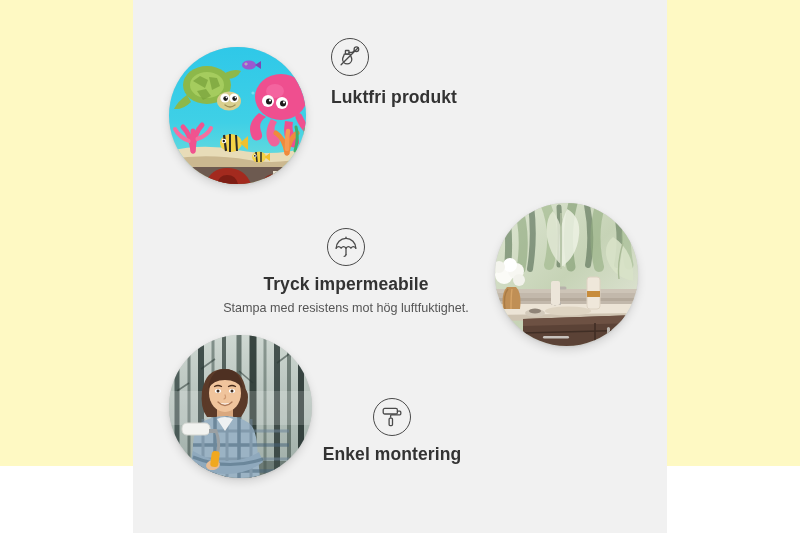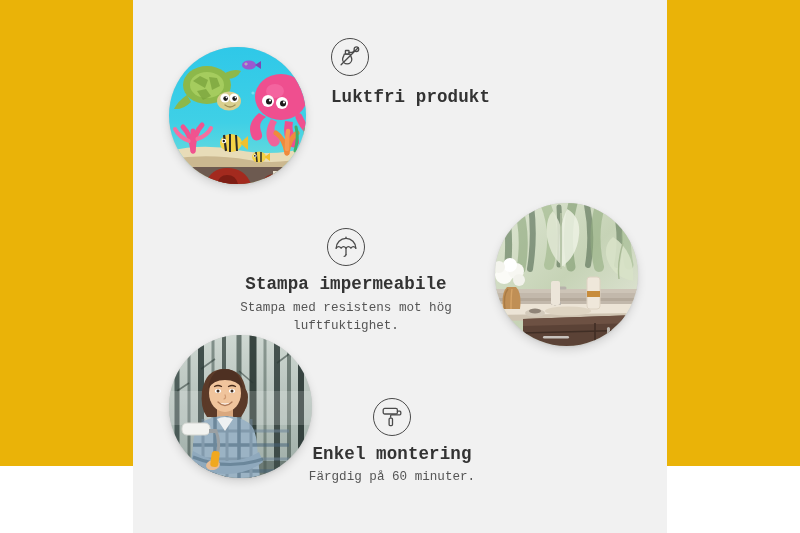--- a/index.html
+++ b/index.html
@@ -13,22 +13,21 @@
 
   body {
     background: #ffffff;
     font-family: "Liberation Sans", "DejaVu Sans", sans-serif;
   }
 
   #stage {
     position: relative;
     width: 800px;
     height: 466px;
-    background: #eab308;
-    font-family: Liberation Mono, monospace;
+    background: #fef9c3;
   }
 
   
   .panel {
     position: absolute;
     left: 133px;
     top: 0;
     width: 534px;
     height: 533px;
     background: #f1f1f1;
@@ -82,21 +81,21 @@
   #feature-odourfree .f-title { margin-bottom: 7px; }
 
   
   #feature-waterproof { left: 198px; top: 228px; width: 296px; text-align: center; }
   #feature-waterproof .icon-wrap { margin: 0 auto 8px auto; }
   #feature-waterproof .f-title { margin-bottom: 5px; }
 
   
   #feature-assembly { left: 292px; top: 398px; width: 200px; text-align: center; }
   #feature-assembly .icon-wrap { margin: 0 auto 8px auto; }
-  #feature-assembly .f-title { margin-bottom: 4px; }
+  #feature-assembly .f-title { margin-bottom: 16px; }
 </style>
 </head>
 <body>
 
 <div id="stage">
 
   <div class="panel"></div>
 
   <div class="photo" id="photo-underwater">
     <svg viewBox="0 0 137 137" xmlns="http://www.w3.org/2000/svg">
@@ -230,21 +229,21 @@
   <div class="feature" id="feature-waterproof">
     <div class="icon-wrap">
       <svg width="24" height="24" viewBox="0 0 24 24" fill="none" stroke="#4a4a4a" stroke-width="1.3" stroke-linecap="round" stroke-linejoin="round">
         <path d="M2.2 13.2a9.8 9.8 0 0 1 19.6 0"></path>
         <path d="M2.2 13.2c1.6-2.1 3.3-2.1 4.9 0 1.6-2.1 3.3-2.1 4.9 0 1.6-2.1 3.3-2.1 4.9 0 1.6-2.1 3.3-2.1 4.9 0"></path>
         <path d="M12 13.2v6.4"></path>
         <path d="M12 19.6a1.8 1.8 0 0 1-1.8 1.8"></path>
         <path d="M12 3.4V2.1"></path>
       </svg>
     </div>
-    <div class="f-title">Stampa impermeabile</div>
+    <div class="f-title">Tryck impermeabile</div>
     <div class="f-body">Stampa med resistens mot hög luftfuktighet.</div>
   </div>
 
   <div class="photo" id="photo-bathroom">
     <svg viewBox="0 0 143 143" xmlns="http://www.w3.org/2000/svg">
       <defs>
         <linearGradient id="leafBg" x1="0" y1="0" x2="1" y2="1">
           <stop offset="0%" stop-color="#dfe7d4"></stop>
           <stop offset="50%" stop-color="#c6d3b6"></stop>
           <stop offset="100%" stop-color="#e6e9dc"></stop>
@@ -412,16 +411,15 @@
 
   <div class="feature" id="feature-assembly">
     <div class="icon-wrap">
       <svg width="24" height="24" viewBox="0 0 24 24" fill="none" stroke="#4a4a4a" stroke-width="1.3" stroke-linecap="round" stroke-linejoin="round">
         <rect x="3.2" y="3.4" width="14.2" height="5.6" rx="1.6"></rect>
         <path d="M17.4 6.2h2.4a1 1 0 0 1 1 1v1.6a1 1 0 0 1-1 1h-8.2a1 1 0 0 0-1 1v1.4"></path>
         <rect x="9.1" y="13.2" width="3.4" height="7.4" rx="1"></rect>
       </svg>
     </div>
     <div class="f-title">Enkel montering</div>
-    <div class="f-body">Färgdig på 60 minuter.</div>
   </div>
 
 </div>
 
 </body></html>

